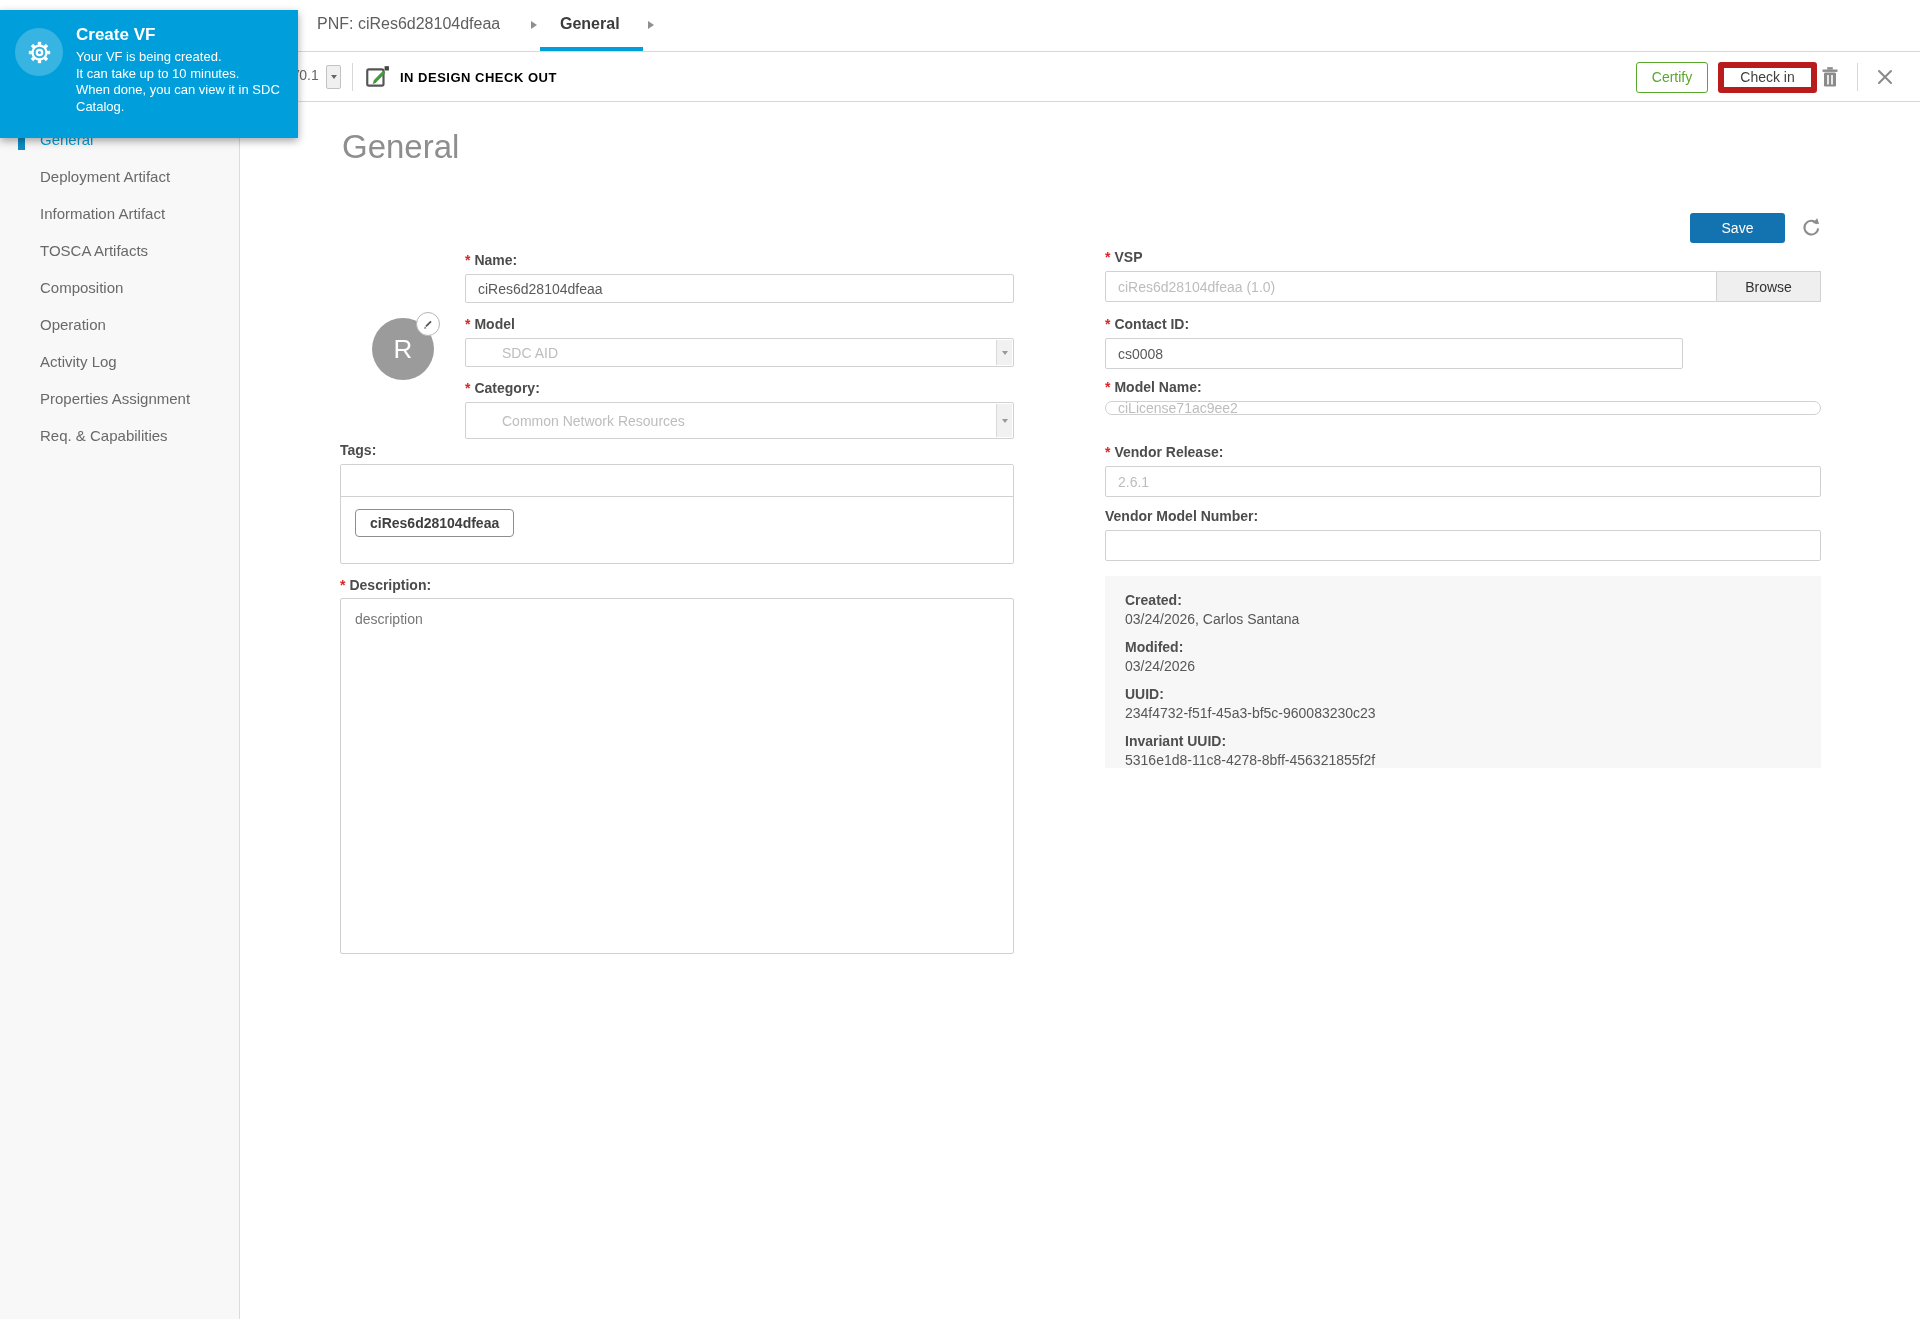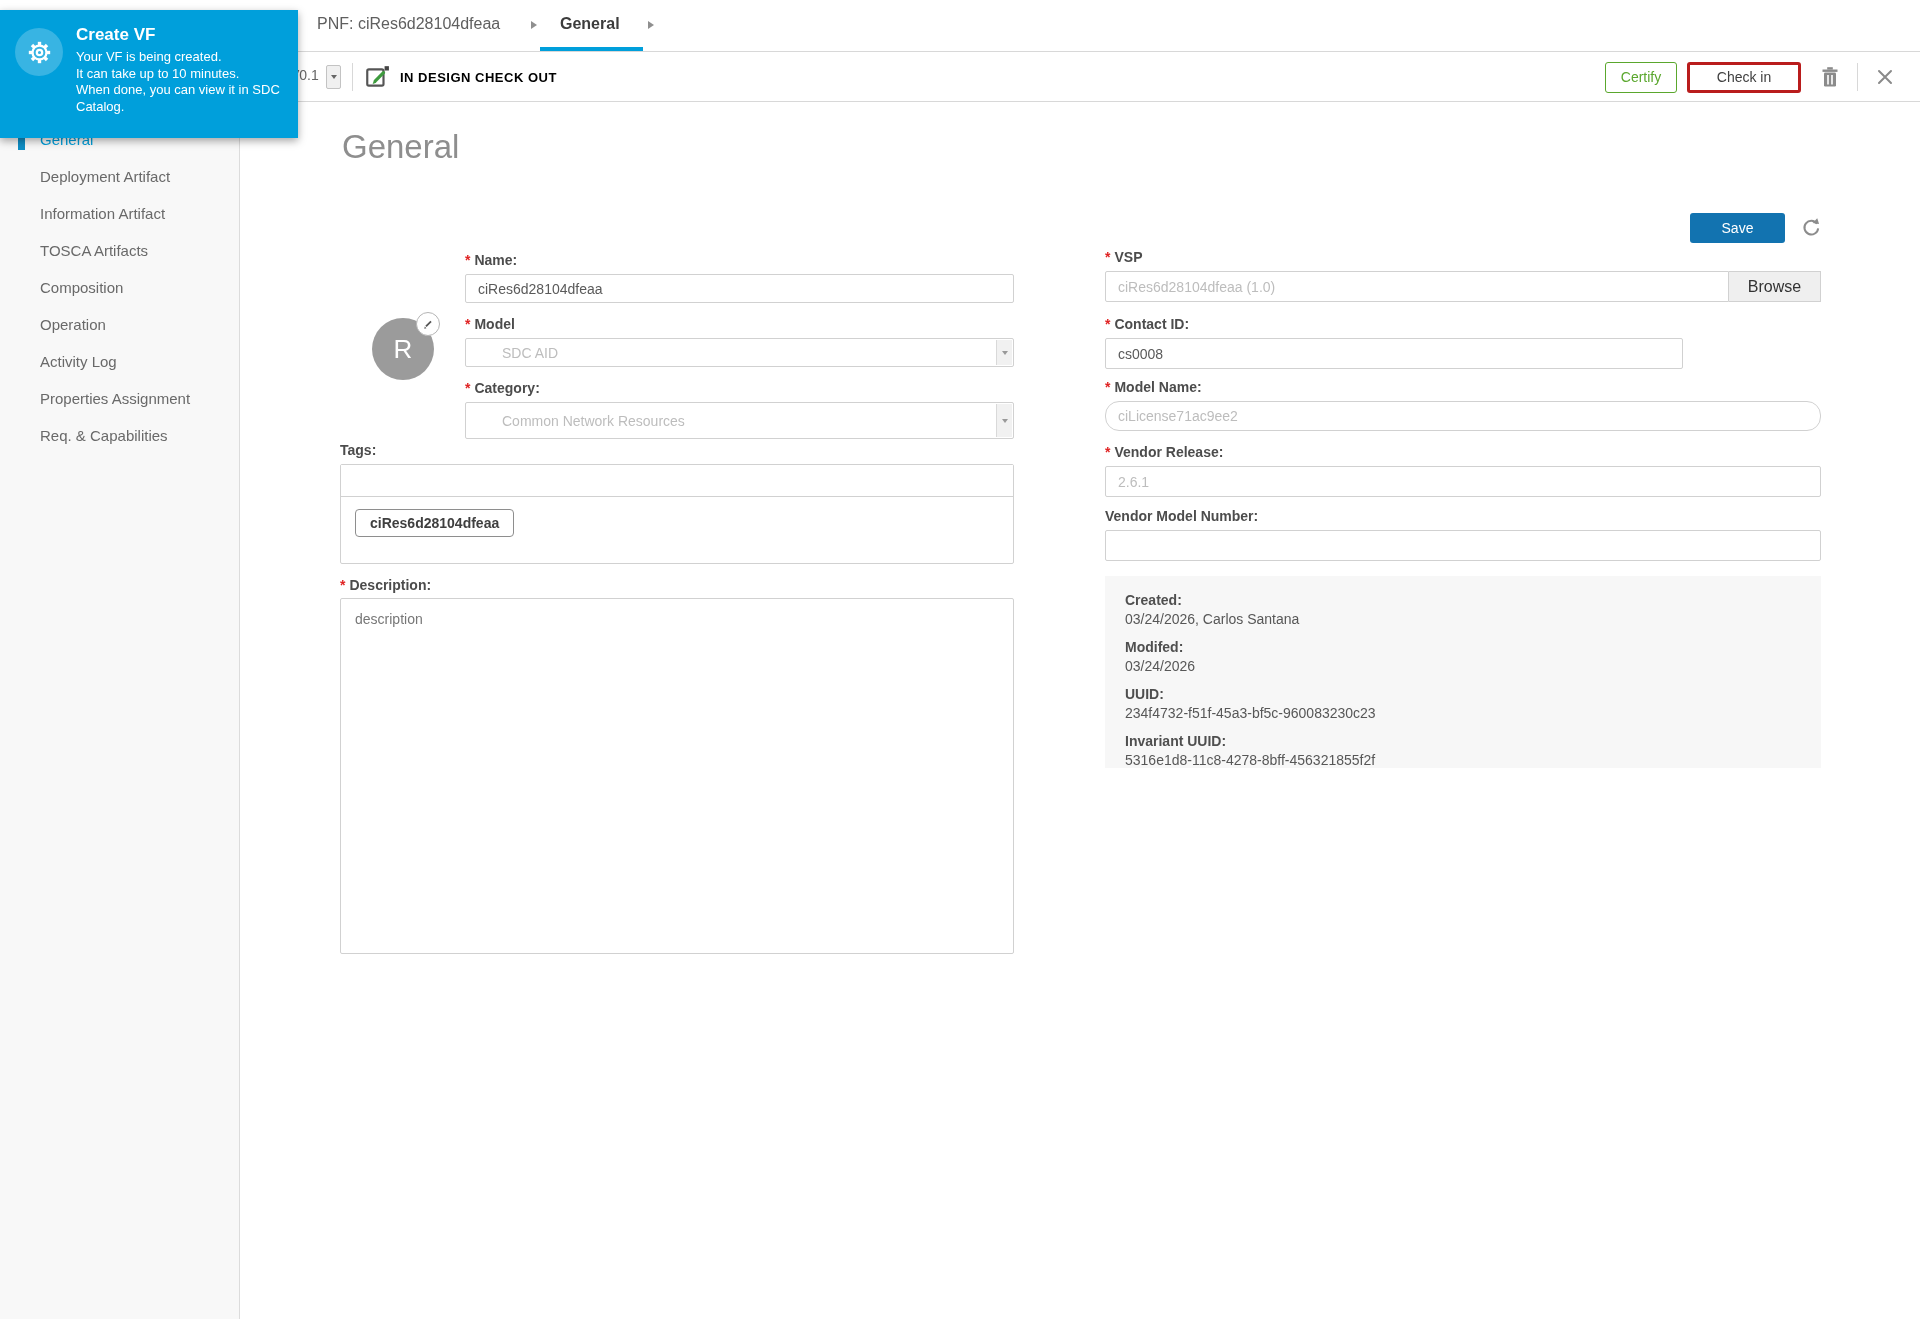--- a/index.html
+++ b/index.html
@@ -24,21 +24,21 @@
   .tri-down { width:0; height:0; border-top:4px solid #666; border-left:3.5px solid transparent; border-right:3.5px solid transparent; }
   .vdiv { width:1px; height:28px; background:#d8d8d8; }
   #tb-div1 { position:absolute; left:112px; top:11px; }
   #checkout-icon { position:absolute; left:124px; top:12px; }
   #status-label { position:absolute; left:160px; top:18px; font-size:13px; font-weight:700;
                   color:#000000; letter-spacing:.5px; }
   #tb-right { position:absolute; right:22px; top:0; height:50px; display:flex; align-items:center; }
   .btn { height:31px; border-radius:3px; background:#fff; font-size:14px; display:flex;
          align-items:center; justify-content:center; cursor:pointer; }
   #certify-btn { width:72px; border:1px solid #5aa72d; color:#5aa72d; margin-right:10px; }
-  #checkin-btn { width:114px; border:3px solid #b91c1c; color:#3f3f3f; margin-right:16px; }
+  #checkin-btn { width:99px; border:6px solid #b91c1c; color:#3f3f3f; margin-right:0; }
   .icon-btn { display:flex; align-items:center; justify-content:center; width:26px; height:31px; cursor:pointer; }
 
   
   #toast { position:absolute; left:0; top:10px; width:298px; min-height:128px; background:#009fdb;
            z-index:10; box-shadow:0 3px 8px rgba(0,0,0,.35); padding:15px 14px 16px 15px;
            display:flex; gap:13px; }
   #toast-icon-wrap { width:48px; height:48px; border-radius:50%; background:rgba(255,255,255,.22);
                      flex:none; display:flex; align-items:center; justify-content:center; margin-top:3px; }
   #toast-title { color:#fff; font-size:17px; font-weight:700; margin-bottom:4px; }
   #toast-body { color:#fff; font-size:13px; line-height:1.28; white-space:pre-line; }
@@ -85,22 +85,22 @@
   #tag-chip { position:absolute; left:14px; top:44px; border:1px solid #8e8e8e; border-radius:4px;
               padding:5px 14px; font-size:14px; font-weight:700; color:#3f3f3f; background:#fff; }
 
   #description-input { position:absolute; left:100px; top:496px; width:674px; height:356px;
                        border:1px solid #d1d1d1; border-radius:2px; resize:none; outline:none;
                        padding:12px 14px; font-size:14px; color:#777; font-family:"Liberation Sans", sans-serif; }
 
   
   #vsp-row { position:absolute; left:865px; top:169px; width:716px; height:31px; display:flex; }
   #vsp-input { flex:1; border:1px solid #d1d1d1; border-radius:2px 0 0 2px; padding:0 12px; font-size:14px; }
-  #browse-btn { width:92px; background:#efefef; border:1px solid #d1d1d1; border-left:none;
-                font-size:16px; color:#333; display:flex; align-items:center; justify-content:center; cursor:pointer; }
+  #browse-btn { width:104px; background:#efefef; border:1px solid #d1d1d1; border-left:none;
+                font-size:14px; color:#333; display:flex; align-items:center; justify-content:center; cursor:pointer; }
 
   
   #meta-box { position:absolute; left:865px; top:474px; width:716px; height:192px; background:#f7f7f7;
               padding:15px 20px; }
   .meta-row { margin-bottom:9px; }
   .meta-label { font-size:14px; font-weight:700; color:#4f4f4f; line-height:19px; }
   .meta-value { font-size:14px; color:#575757; line-height:19px; }
 </style>
 </head>
 <body>
@@ -258,21 +258,21 @@
   <div class="field-label" style="left:865px; top:147px"><span class="req">*</span><span>VSP</span></div>
   <div id="vsp-row">
     <input id="vsp-input" class="disabledTxt" readonly="" value="ciRes6d28104dfeaa (1.0)" style="">
     <div id="browse-btn">Browse</div>
   </div>
 
   <div class="field-label" style="left:865px; top:214px"><span class="req">*</span><span>Contact ID:</span></div>
   <input class="tbox" style="left: 865px; top: 236px; width: 578px; height: 31px;" value="cs0008">
 
   <div class="field-label" style="left:865px; top:277px"><span class="req">*</span><span>Model Name:</span></div>
-  <input class="tbox disabledTxt" style="left: 865px; top: 299px; width: 716px; height: 30px; border-radius: 14px;" readonly="" value="ciLicense71ac9ee2">
+  <input class="tbox disabledTxt" style="left: 865px; top: 299px; width: 716px; height: 14px; border-radius: 14px;" readonly="" value="ciLicense71ac9ee2">
 
   <div class="field-label" style="left:865px; top:342px"><span class="req">*</span><span>Vendor Release:</span></div>
   <input class="tbox disabledTxt" style="left: 865px; top: 364px; width: 716px; height: 31px;" readonly="" value="2.6.1">
 
   <div class="field-label" style="left:865px; top:406px"><span>Vendor Model Number:</span></div>
   <input class="tbox" style="left: 865px; top: 428px; width: 716px; height: 31px;" value="">
 
   <div id="meta-box">
     <div class="meta-row">
       <div class="meta-label">Created:</div>

